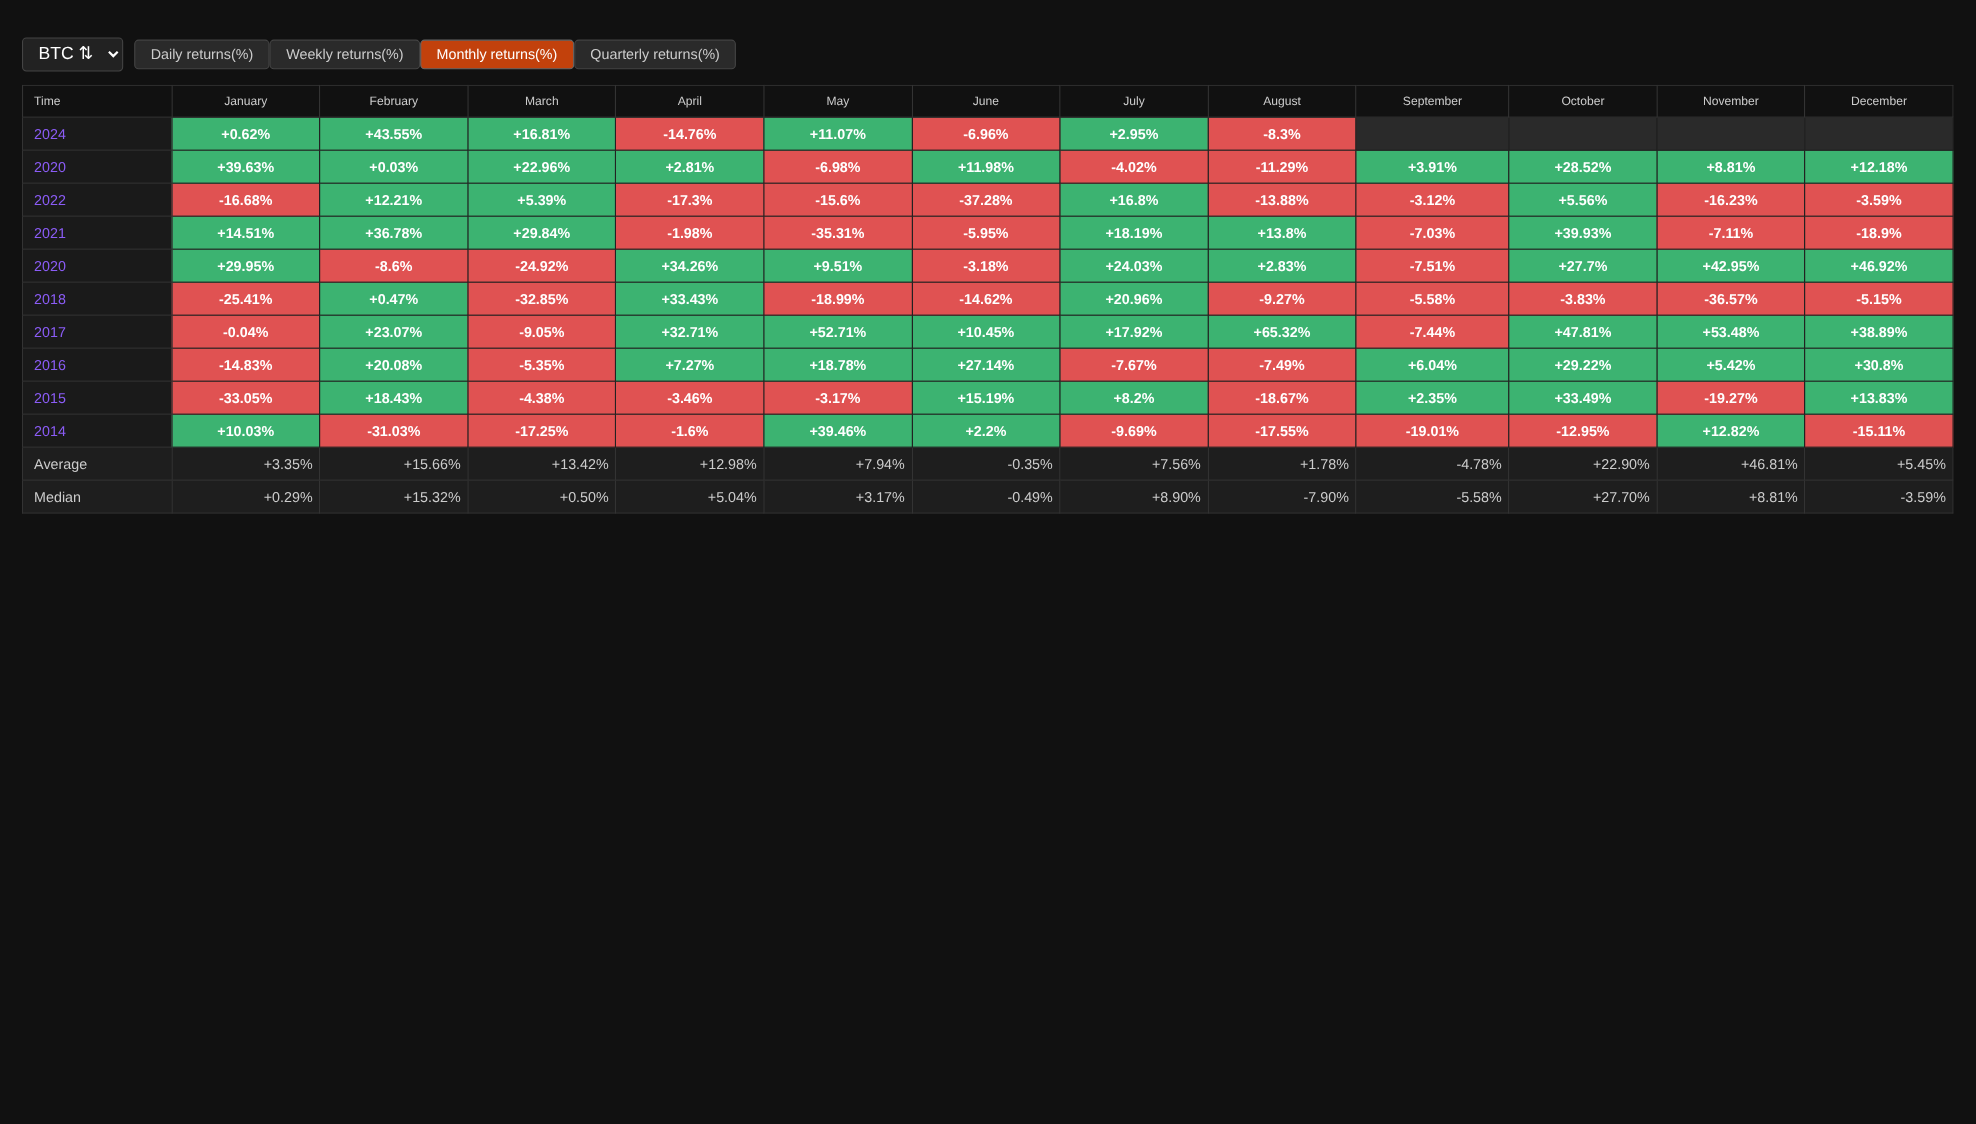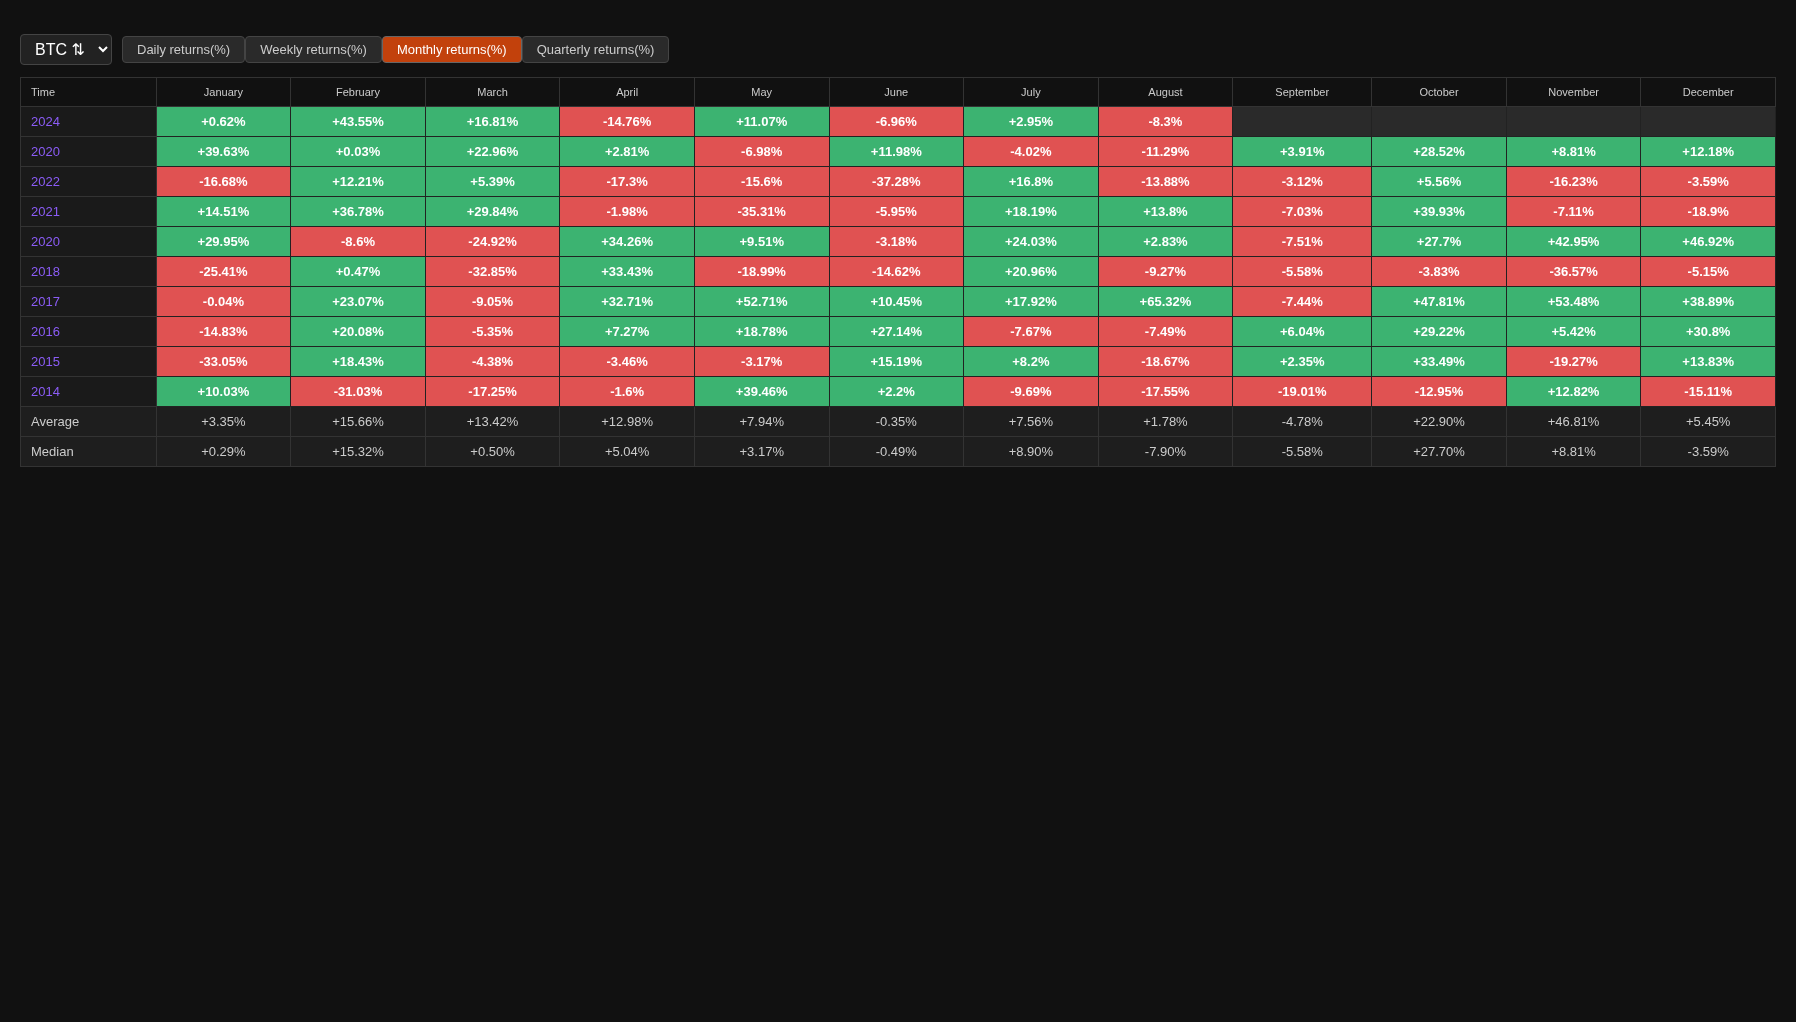--- a/index.html
+++ b/index.html
@@ -84,21 +84,21 @@
     }
     .green { background: #3cb371; color: #fff; }
     .red { background: #e05252; color: #fff; }
     .neutral { background: #2a2a2a; color: #aaa; }
     tfoot td {
       background: #1e1e1e;
       color: #ccc;
       font-weight: normal;
       border: 1px solid #333;
       padding: 7px 6px;
-      text-align: center;
+      text-align: right;
     }
     tfoot td:first-child {
       text-align: left;
       padding-left: 10px;
       margin-top: 35px;
     }
   </style>
 </head>
 <body>
 

